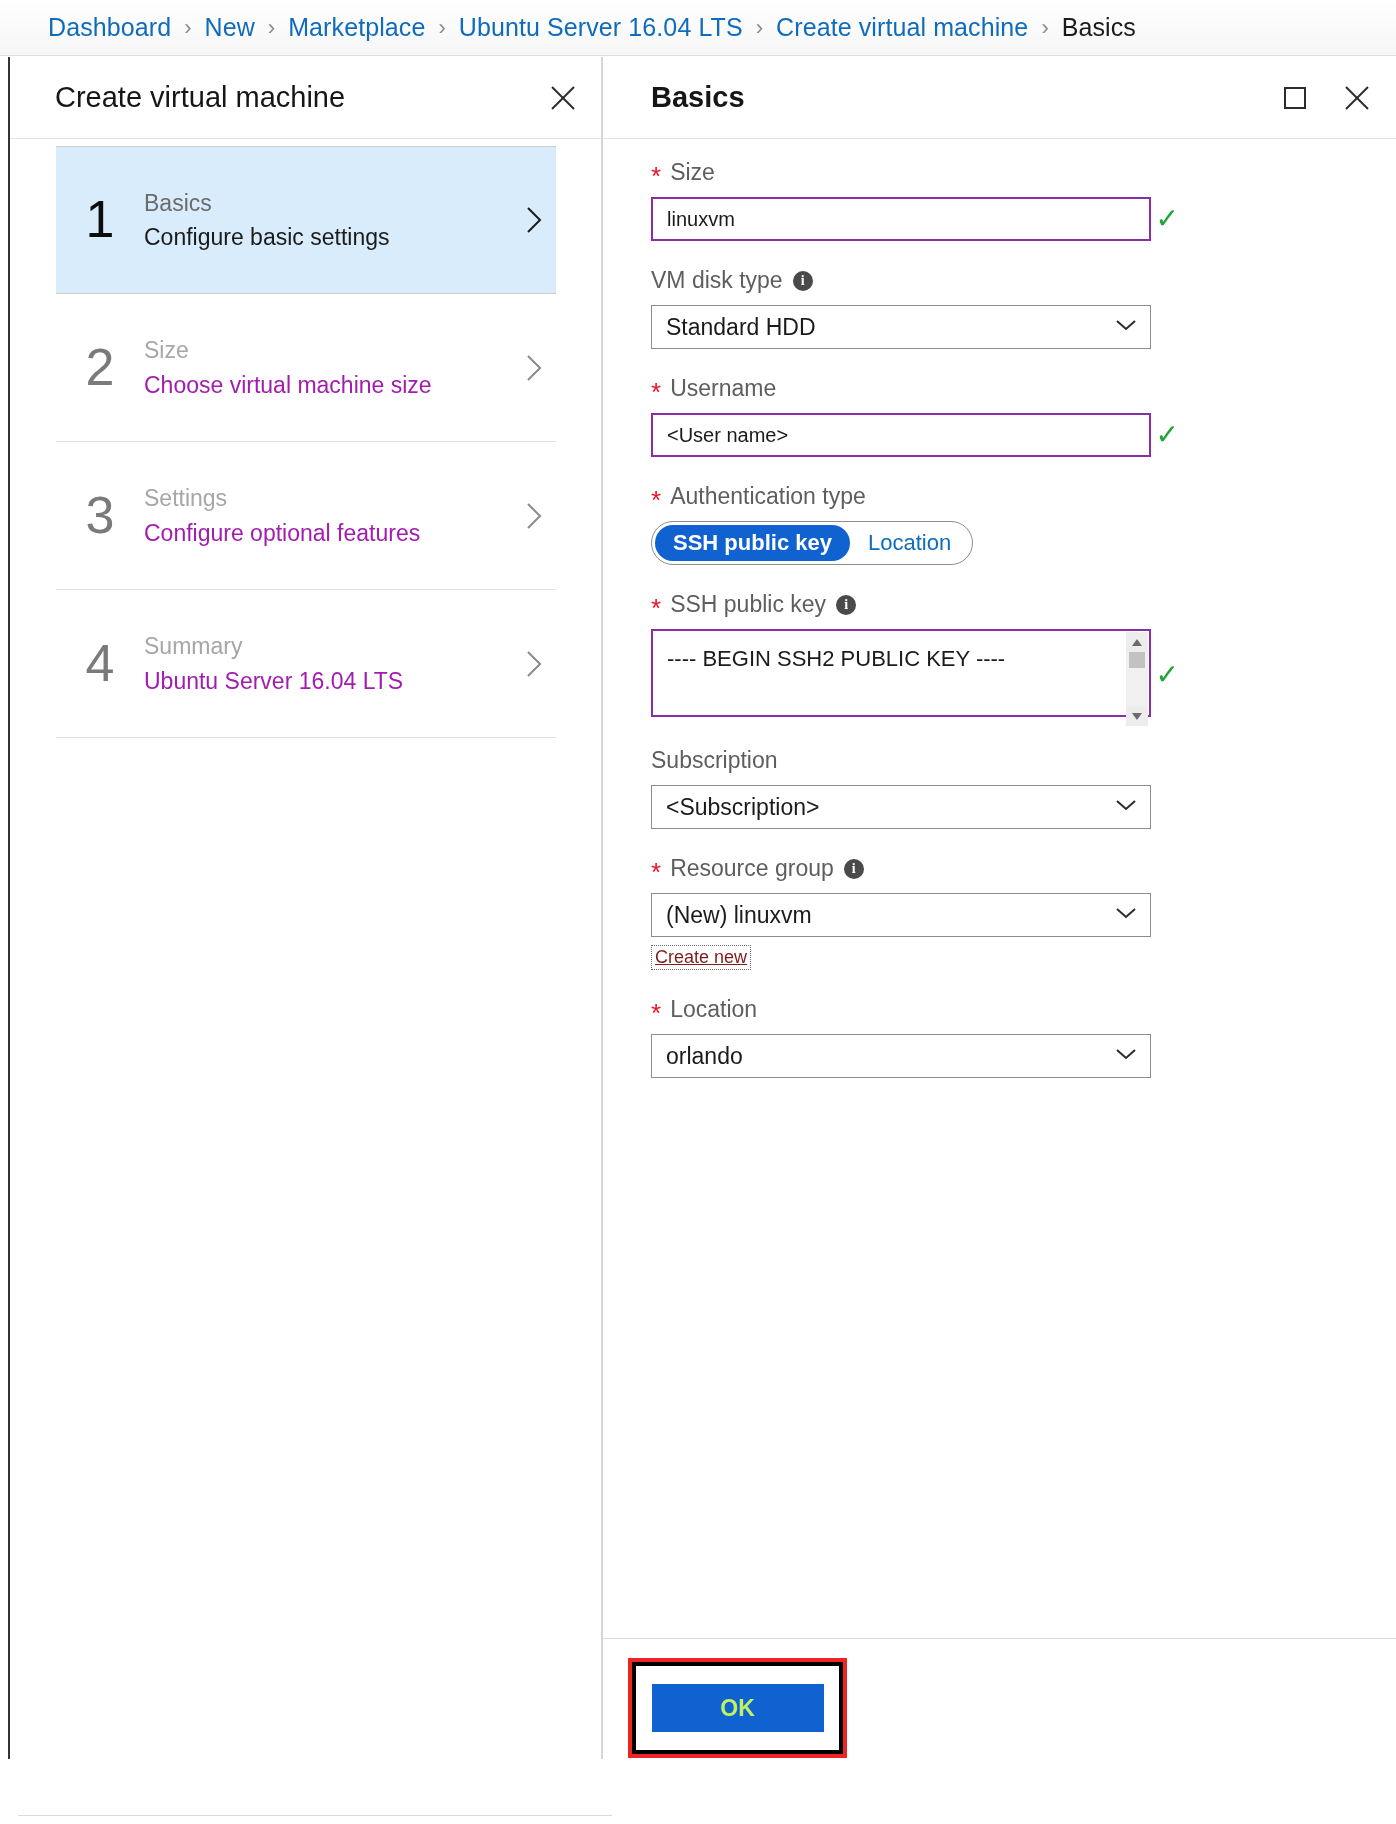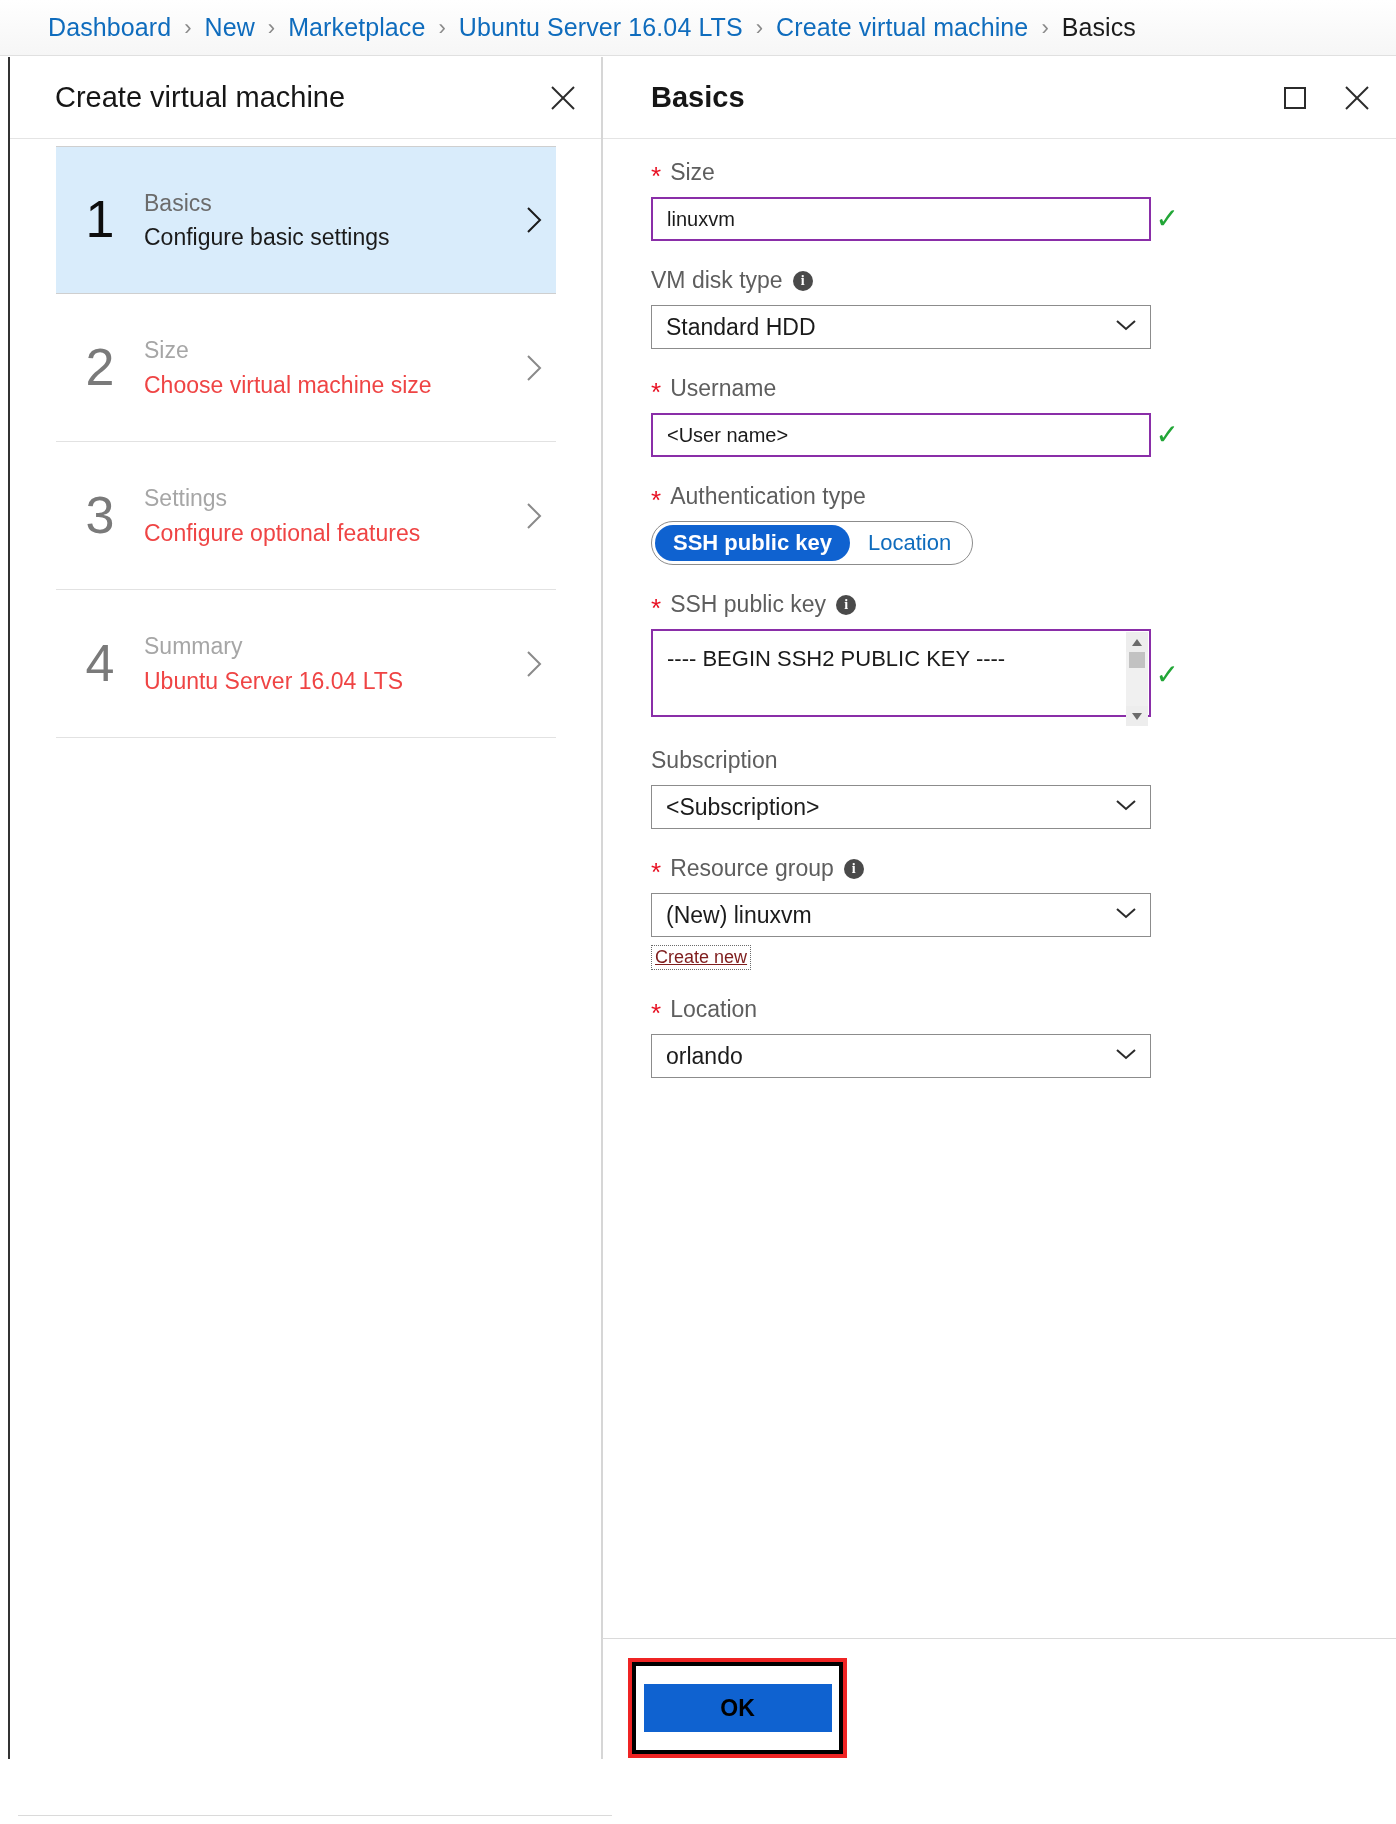--- a/index.html
+++ b/index.html
@@ -105,21 +105,21 @@
   .step.active .step-num { color: #0d0d0d; }
   .step-texts { flex: 1; }
   .step-title {
     font-size: 23px;
     color: #a6a6a6;
     line-height: 1.5;
   }
   .step.active .step-title { color: #6b6b6b; }
   .step-sub {
     font-size: 23px;
-    color: #ef4444;
+    color: #a21caf;
     line-height: 1.5;
   }
   .step.active .step-sub { color: #1b1b1b; }
   .step-chev {
     width: 44px;
     display: flex;
     justify-content: center;
     align-items: center;
   }
 
@@ -334,24 +334,24 @@
     width: 211px; height: 92px;
     border: 4px solid #000000;
     outline: 4px solid #ef2424;
     outline-offset: 0px;
     background: #ffffff;
     display: flex;
     align-items: center;
     justify-content: center;
   }
   .ok-btn {
-    width: 188px;
+    width: 172px;
     height: 48px;
     background: #0f62d0;
-    color: #000000;
+    color: #bef264;
     border: none;
     font-size: 23px;
     font-weight: bold;
     font-family: "Liberation Sans", sans-serif;
     cursor: pointer;
   }
   .bottom-rule {
     position: absolute;
     left: 8px; top: 1758px;
     width: 594px; height: 1px;

